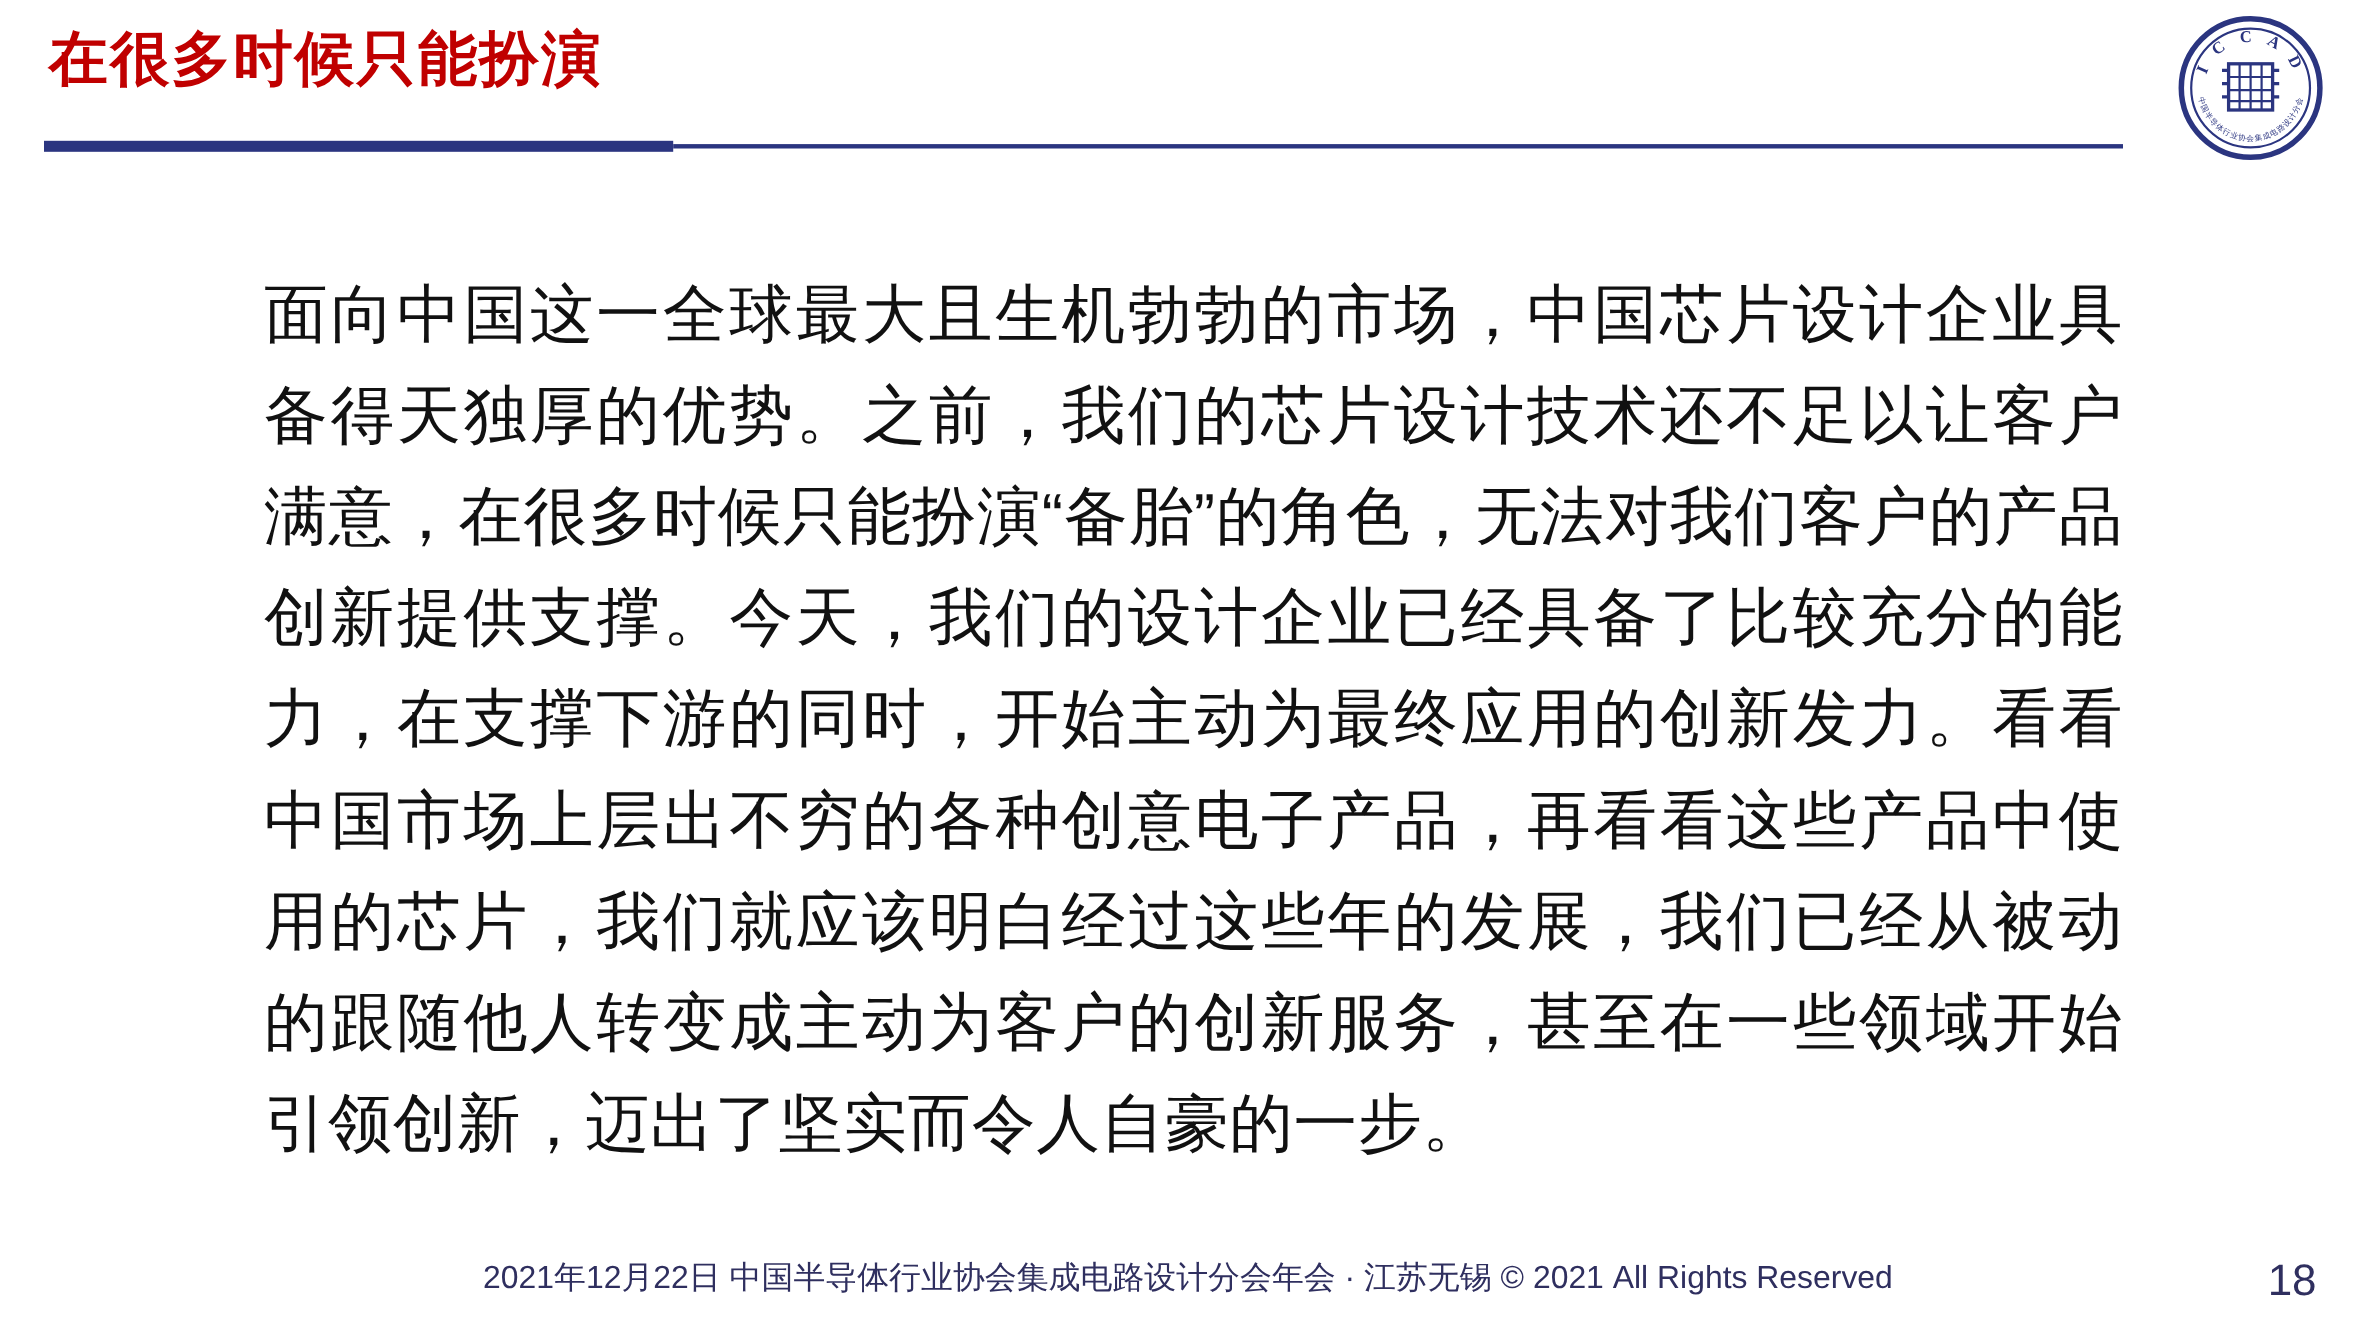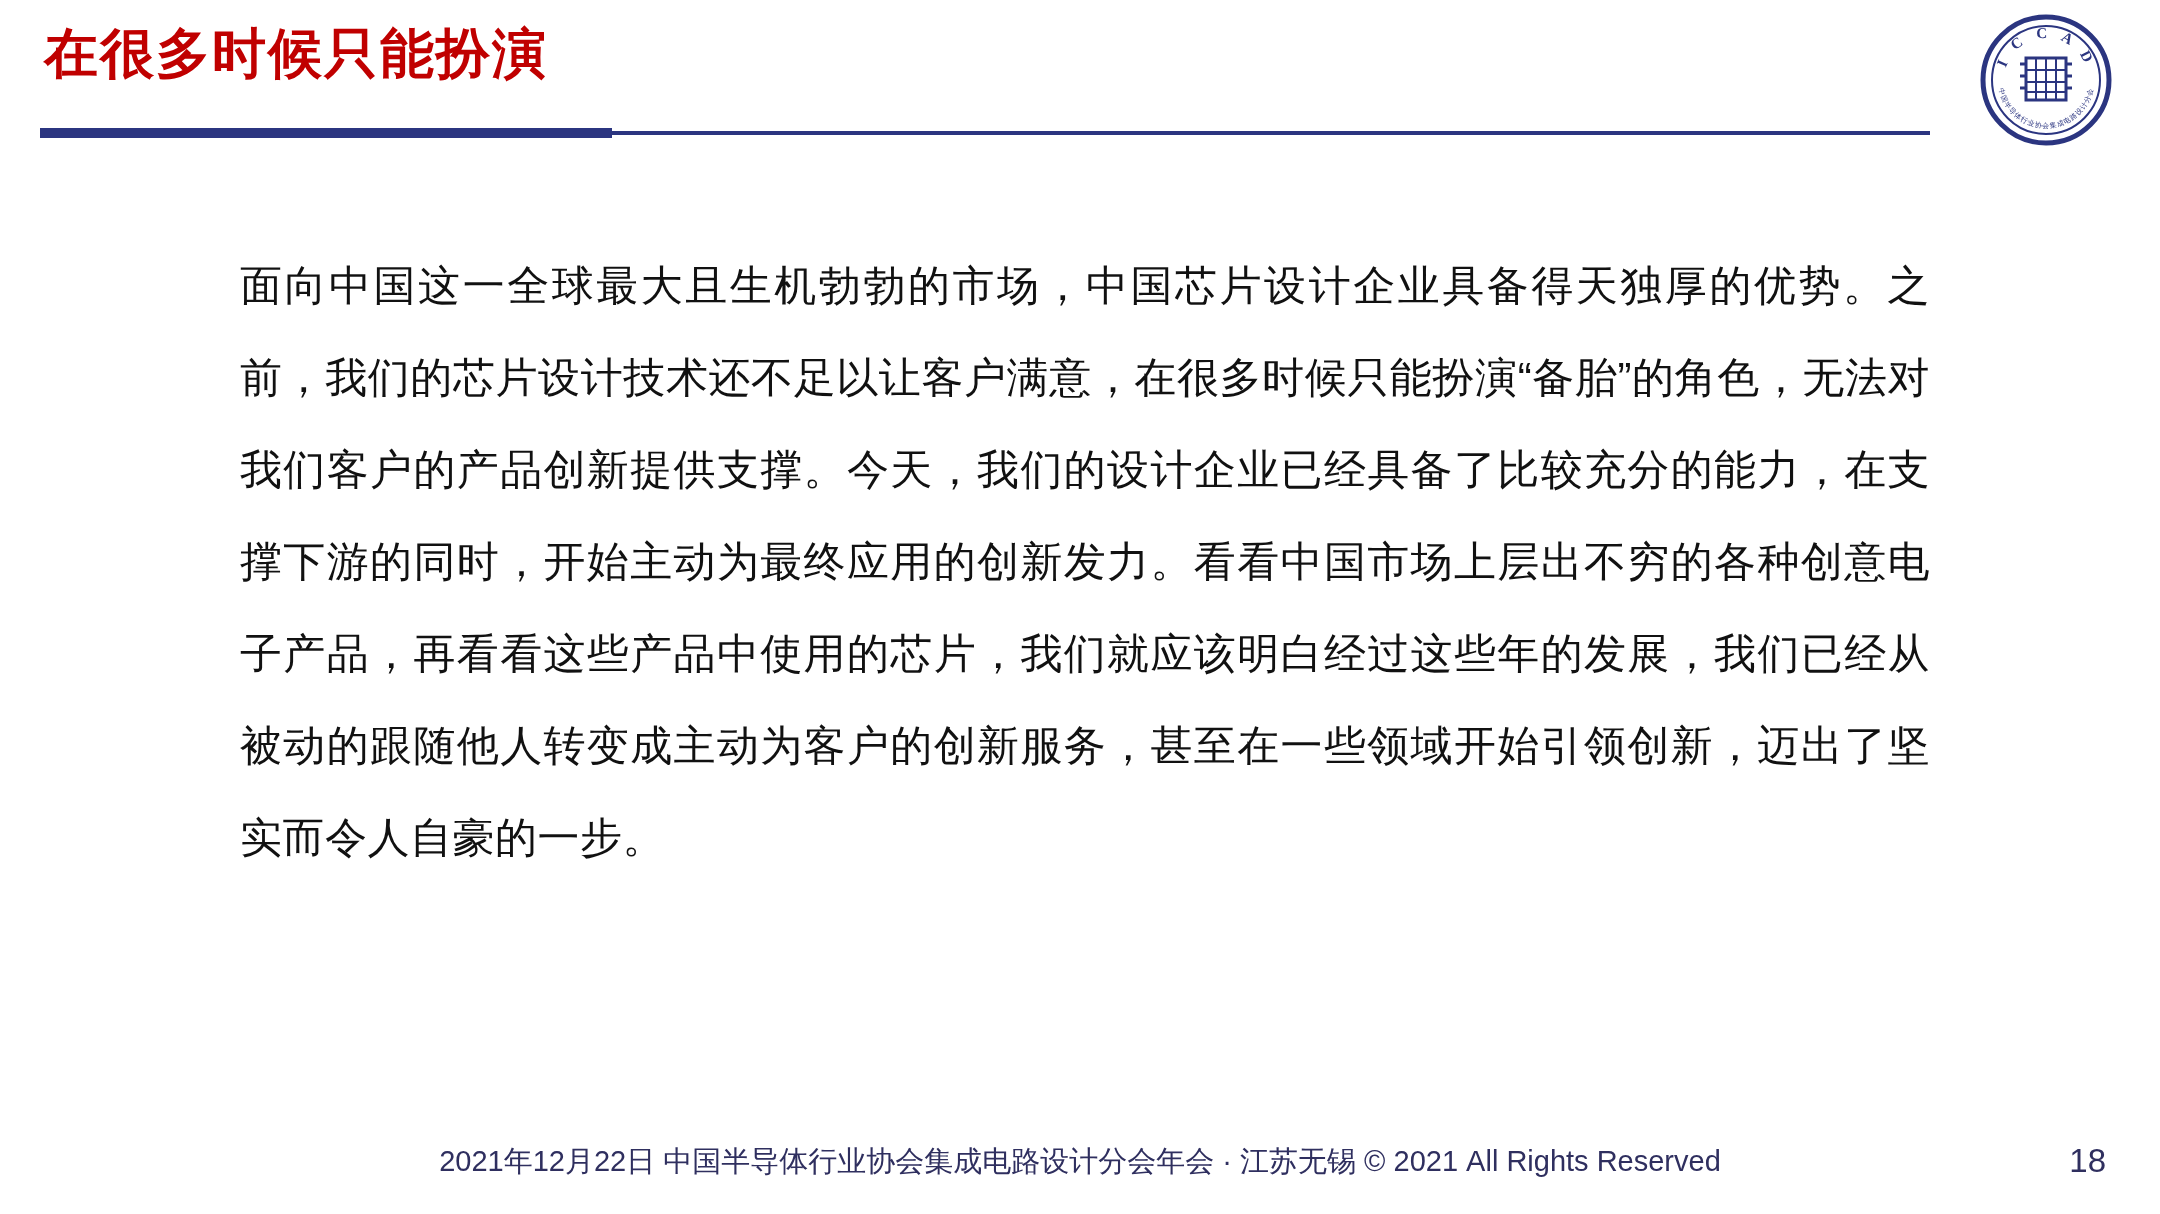--- a/index.html
+++ b/index.html
@@ -69,21 +69,21 @@
     height: 132px;
   }
   .logo-wrap svg { display: block; }
 
   
   .body-text {
     position: absolute;
     left: 240px;
     top: 240px;
     width: 1690px;
-    font-size: 42px;
+    font-size: 58px;
     line-height: 92px;
     color: #111111;
     text-align: justify;
     text-justify: inter-ideograph;
     letter-spacing: 0.5px;
     font-family: "Liberation Sans", "DejaVu Sans", sans-serif;
   }
 
   
   .footer {
@@ -101,21 +101,21 @@
     text-align: center;
     font-size: 29px;
     color: #2f2f5f;
     font-family: "Liberation Sans", "DejaVu Sans", sans-serif;
     white-space: nowrap;
   }
   .page-number {
     position: absolute;
     right: 54px;
     top: 0;
-    font-size: 33px;
+    font-size: 40px;
     color: #2f2f5f;
     font-weight: 500;
   }
 </style>
 </head>
 <body>
 
 <div class="slide">
 
   <div class="slide-header">

